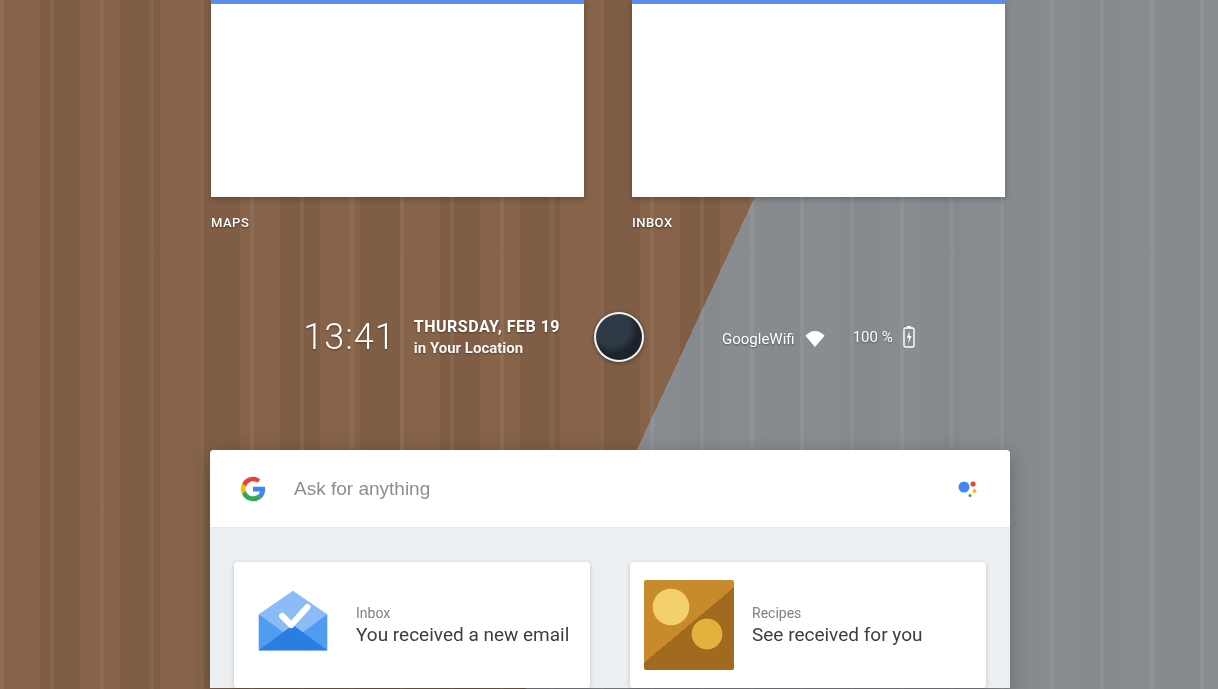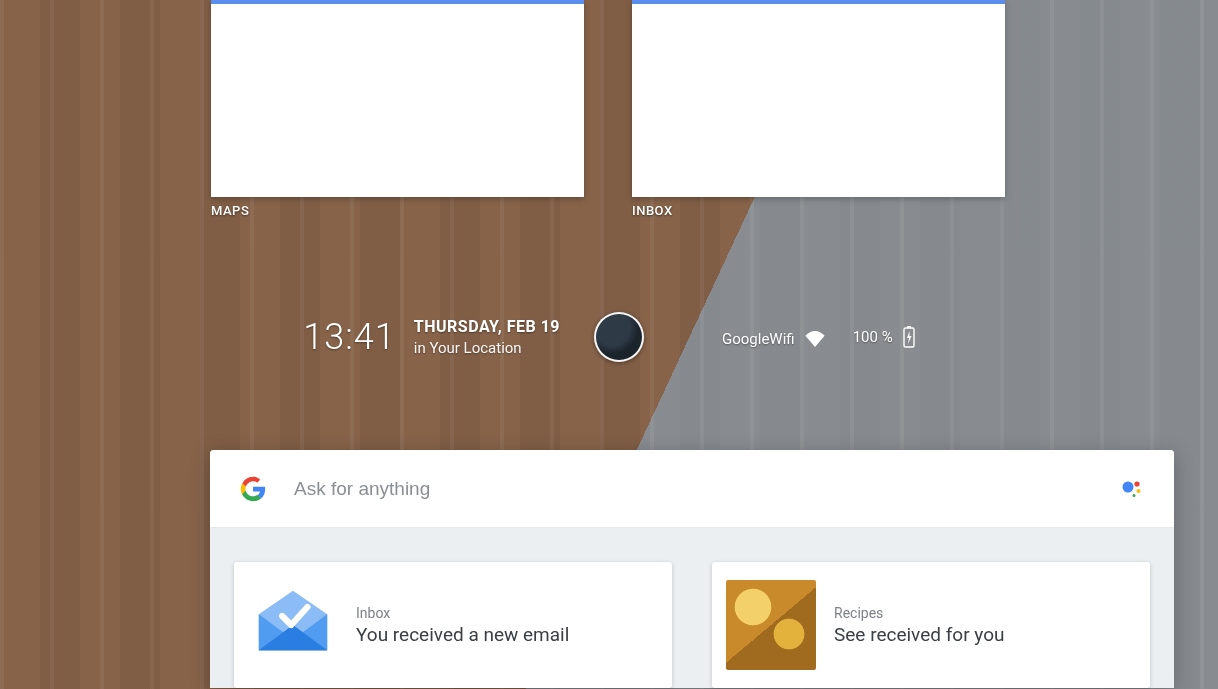--- a/index.html
+++ b/index.html
@@ -38,21 +38,21 @@
   .widget {
     width: 373px;
   }
   .widget-card {
     height: 197px;
     background: #fff;
     border-top: 4px solid #5b8def;
     box-shadow: 0 2px 6px rgba(0,0,0,0.25);
   }
   .widget-label {
-    margin-top: 6px;
+    margin-top: 18px;
     color: #fff;
     font-size: 13px;
     letter-spacing: 0.5px;
     font-weight: 500;
     text-shadow: 0 1px 2px rgba(0,0,0,0.5);
   }
 
   
   .info-row {
     position: absolute;
@@ -62,38 +62,38 @@
     display: flex;
     align-items: center;
     justify-content: center;
     color: #fff;
     text-shadow: 0 1px 2px rgba(0,0,0,0.4);
   }
   .clock-block { display: flex; align-items: center; gap: 18px; }
   .clock-time { font-size: 36px; font-weight: 300; letter-spacing: 1px; }
   .clock-text { line-height: 1.35; }
   .clock-date { font-size: 16px; font-weight: 700; letter-spacing: 0.5px; }
-  .clock-loc-row { font-size: 15px; font-weight: 400; opacity: 0.95; }
+  .clock-loc-row { font-size: 15px; font-weight: 700; opacity: 0.95; }
   .avatar {
     width: 50px; height: 50px; border-radius: 50%;
     border: 2px solid rgba(255,255,255,0.95);
     margin-left: 34px;
     background: radial-gradient(circle at 35% 30%, #2e3a46 0 40%, #1b232b 60% 100%);
     box-shadow: 0 1px 4px rgba(0,0,0,0.4);
   }
   .status-block { display: flex; align-items: flex-end; gap: 28px; margin-left: 78px; font-size: 15px; }
   .status-wifi { display: flex; align-items: center; gap: 10px; }
   .status-batt { display: flex; align-items: center; gap: 10px; }
 
   
   .panel {
     position: absolute;
     left: 210px;
     top: 450px;
-    width: 964px;
+    width: 800px;
     background: #eceff1;
     border-radius: 4px 4px 0 0;
     box-shadow: 0 4px 20px rgba(0,0,0,0.25);
   }
   .search-bar {
     background: #fff;
     height: 78px;
     display: flex;
     align-items: center;
     padding: 0 30px;

